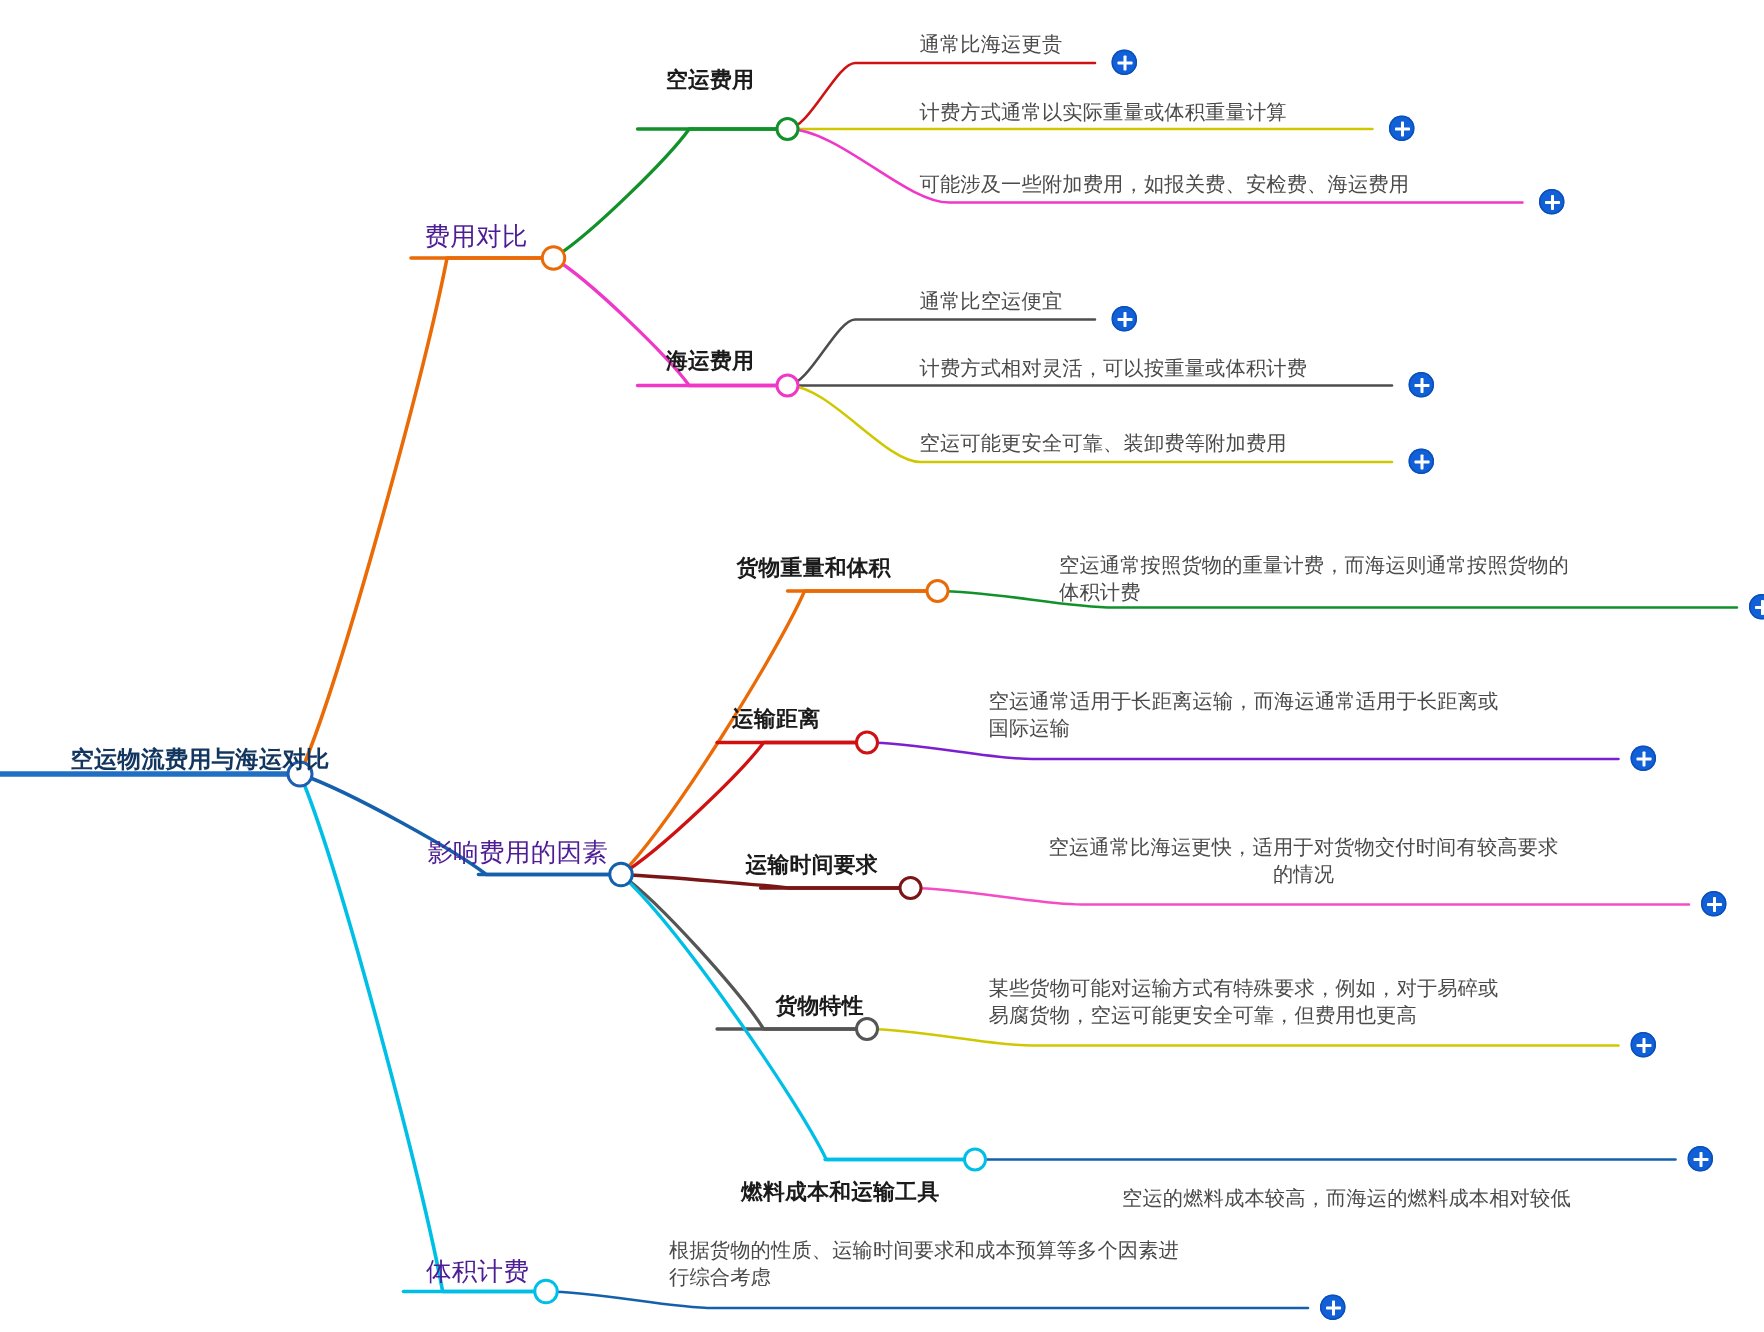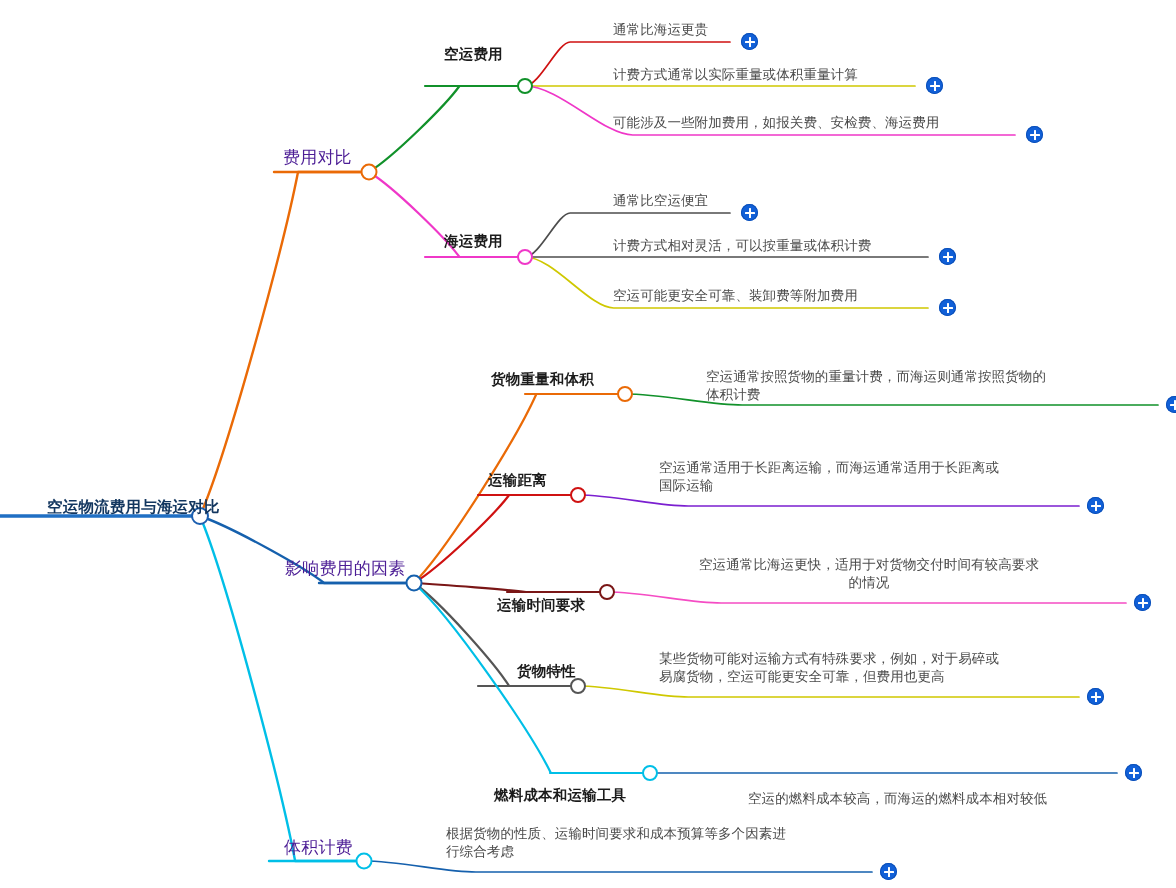--- a/index.html
+++ b/index.html
@@ -154,21 +154,21 @@
       <div class="plus-btn" style="left: 939px; top: 248px; background: rgb(17, 96, 216);"></div>
       <div class="node-label lbl-leaf" style="left: 613px; top: 287px;">空运可能更安全可靠、装卸费等附加费用</div>
       <div class="plus-btn" style="left: 939px; top: 299px; background: rgb(17, 96, 216);"></div>
       <div class="node-label lbl-l1" style="left: 285px; top: 558px;">影响费用的因素</div>
       <div class="node-label lbl-l2" style="left: 491px; top: 370px;">货物重量和体积</div>
       <div class="node-label lbl-leaf" style="left: 706px; top: 368px;">空运通常按照货物的重量计费，而海运则通常按照货物的<br>体积计费</div>
       <div class="plus-btn" style="left: 1166px; top: 396px; background: rgb(17, 96, 216);"></div>
       <div class="node-label lbl-l2" style="left: 488px; top: 471px;">运输距离</div>
       <div class="node-label lbl-leaf" style="left: 659px; top: 459px;">空运通常适用于长距离运输，而海运通常适用于长距离或<br>国际运输</div>
       <div class="plus-btn" style="left: 1087px; top: 497px; background: rgb(17, 96, 216);"></div>
-      <div class="node-label lbl-l2" style="left: 497px; top: 596px;">运输时间要求</div>
+      <div class="node-label lbl-l2" style="left: 497px; top: 568px;">运输时间要求</div>
       <div class="node-label lbl-leaf" style="left: 699px; top: 556px; text-align: center;">空运通常比海运更快，适用于对货物交付时间有较高要求<br>的情况</div>
       <div class="plus-btn" style="left: 1134px; top: 594px; background: rgb(17, 96, 216);"></div>
       <div class="node-label lbl-l2" style="left: 517px; top: 662px;">货物特性</div>
       <div class="node-label lbl-leaf" style="left: 659px; top: 650px;">某些货物可能对运输方式有特殊要求，例如，对于易碎或<br>易腐货物，空运可能更安全可靠，但费用也更高</div>
       <div class="plus-btn" style="left: 1087px; top: 688px; background: rgb(17, 96, 216);"></div>
       <div class="node-label lbl-l2" style="left: 494px; top: 750px; margin-top: 36px;">燃料成本和运输工具</div>
       <div class="node-label lbl-leaf" style="left: 748px; top: 790px;">空运的燃料成本较高，而海运的燃料成本相对较低</div>
       <div class="plus-btn" style="left: 1125px; top: 764px; background: rgb(17, 96, 216);"></div>
       <div class="node-label lbl-l1" style="left: 284px; top: 837px;">体积计费</div>
       <div class="node-label lbl-leaf" style="left: 446px; top: 825px;">根据货物的性质、运输时间要求和成本预算等多个因素进<br>行综合考虑</div>

